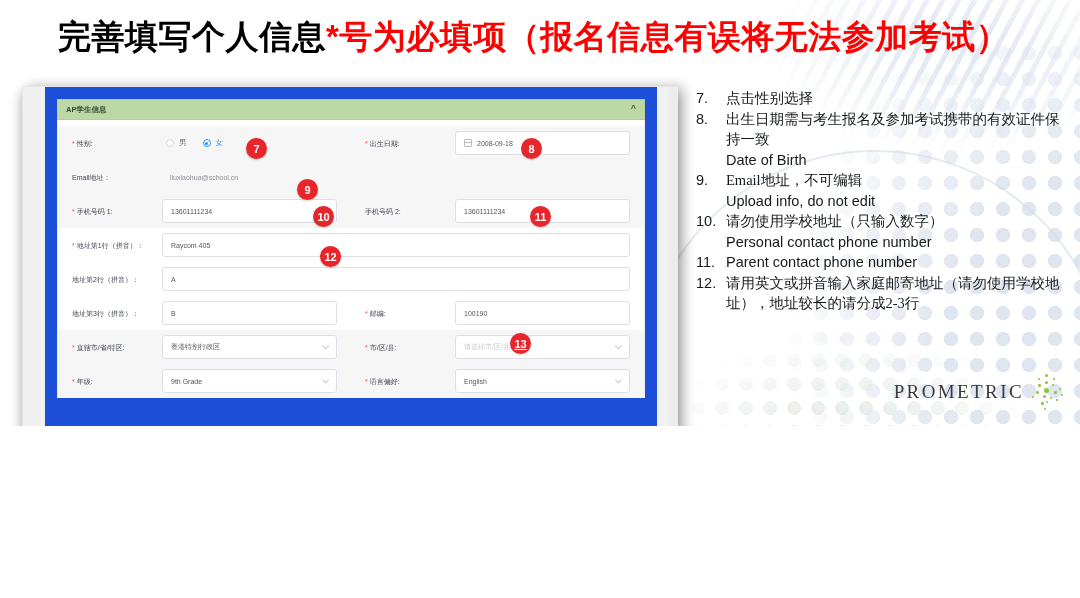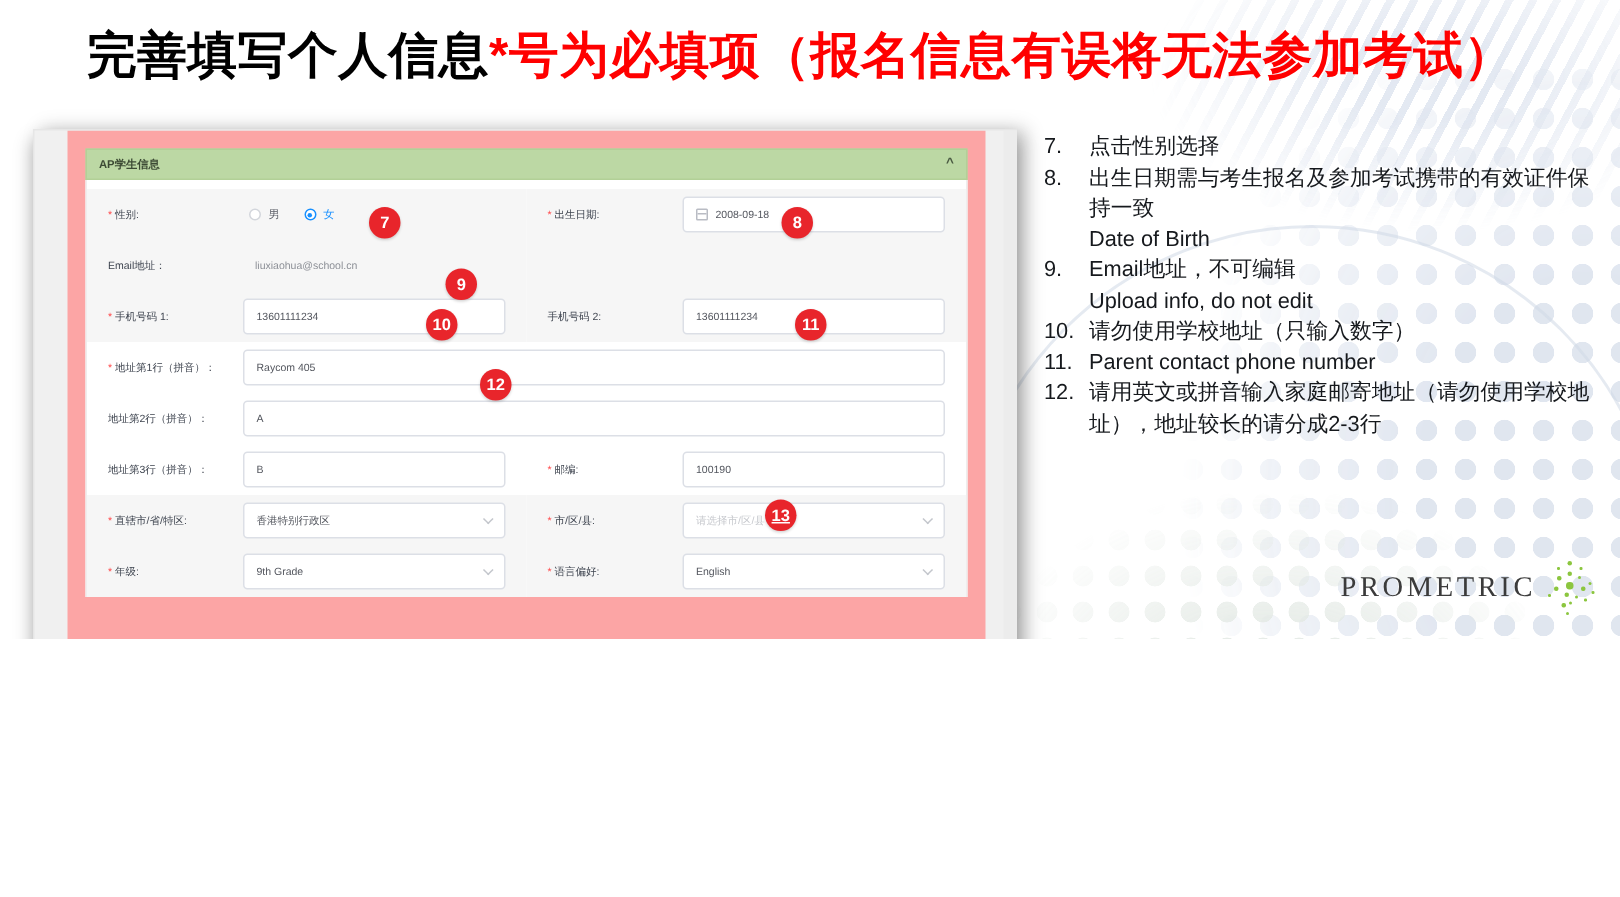--- a/index.html
+++ b/index.html
@@ -81,21 +81,21 @@
     border-top: 1px solid #e6e6e6;
     border-left: 1px solid #e6e6e6;
     overflow: hidden;
     z-index: 4;
     box-shadow: 0 7px 12px rgba(0,0,0,.30), 6px 0 12px rgba(0,0,0,.22);
   }
   #shot .inner {
     position: absolute;
     left: 22px; top: 0px;
     width: 612px; height: 376px;
-    background: #fca5a5;
+    background: #1d4ed8;
   }
   .card-head {
     height: 21px;
     background: #bcd8a4;
     border: 1px solid #b2d097;
     display: flex;
     align-items: center;
     padding: 0 8px;
     margin: 12px 12px 0 12px;
     font-size: 7.5px;
@@ -238,21 +238,21 @@
     font-size: 14.5px;
     line-height: 20.5px;
     color: #16191d;
   }
   .note { display: flex; margin-bottom: 0px; }
   .note .num {
     width: 30px; flex: none; text-align: left;
     font-size: 14.5px;
   }
   .note .body { flex: 1; }
-  .note .cn { display: block; }
+  .note .cn { display: block; font-family: Liberation Serif, serif; }
   .note .en { display: block; }
 
   
   #logo {
     position: absolute;
     right: 16px; bottom: 14px;
     z-index: 7;
     display: flex;
     align-items: center;
     gap: 4px;
@@ -448,21 +448,21 @@
           <i></i>
         </div>
     </div>
     <div class="shot-scroll"></div>
   </div>
 
   <div id="badges">
       <div class="badge" style="left: 246px; top: 138px;">7</div>
       <div class="badge" style="left: 521px; top: 138px;">8</div>
       <div class="badge" style="left: 297px; top: 179px;">9</div>
-      <div class="badge" style="left: 284px; top: 206px;">10</div>
+      <div class="badge" style="left: 313px; top: 206px;">10</div>
       <div class="badge" style="left: 530px; top: 206px;">11</div>
       <div class="badge" style="left: 320px; top: 246px;">12</div>
       <div class="badge" style="left: 510px; top: 333px; text-decoration: underline;">13</div>
     </div>
 
   <div id="notes">
       <div class="note">
         <div class="num">7.</div>
         <div class="body">
           <span class="cn">点击性别选择</span>
@@ -479,20 +479,21 @@
         <div class="num">9.</div>
         <div class="body">
           <span class="cn">Email地址，不可编辑</span>
           <span class="en">Upload info, do not edit</span>
         </div>
       </div>
       <div class="note">
         <div class="num">10.</div>
         <div class="body">
           <span class="cn">请勿使用学校地址（只输入数字）</span>
+          <span class="en">Personal contact phone number</span>
         </div>
       </div>
       <div class="note">
         <div class="num">11.</div>
         <div class="body">
           <span class="en">Parent contact phone number</span>
         </div>
       </div>
       <div class="note">
         <div class="num">12.</div>

